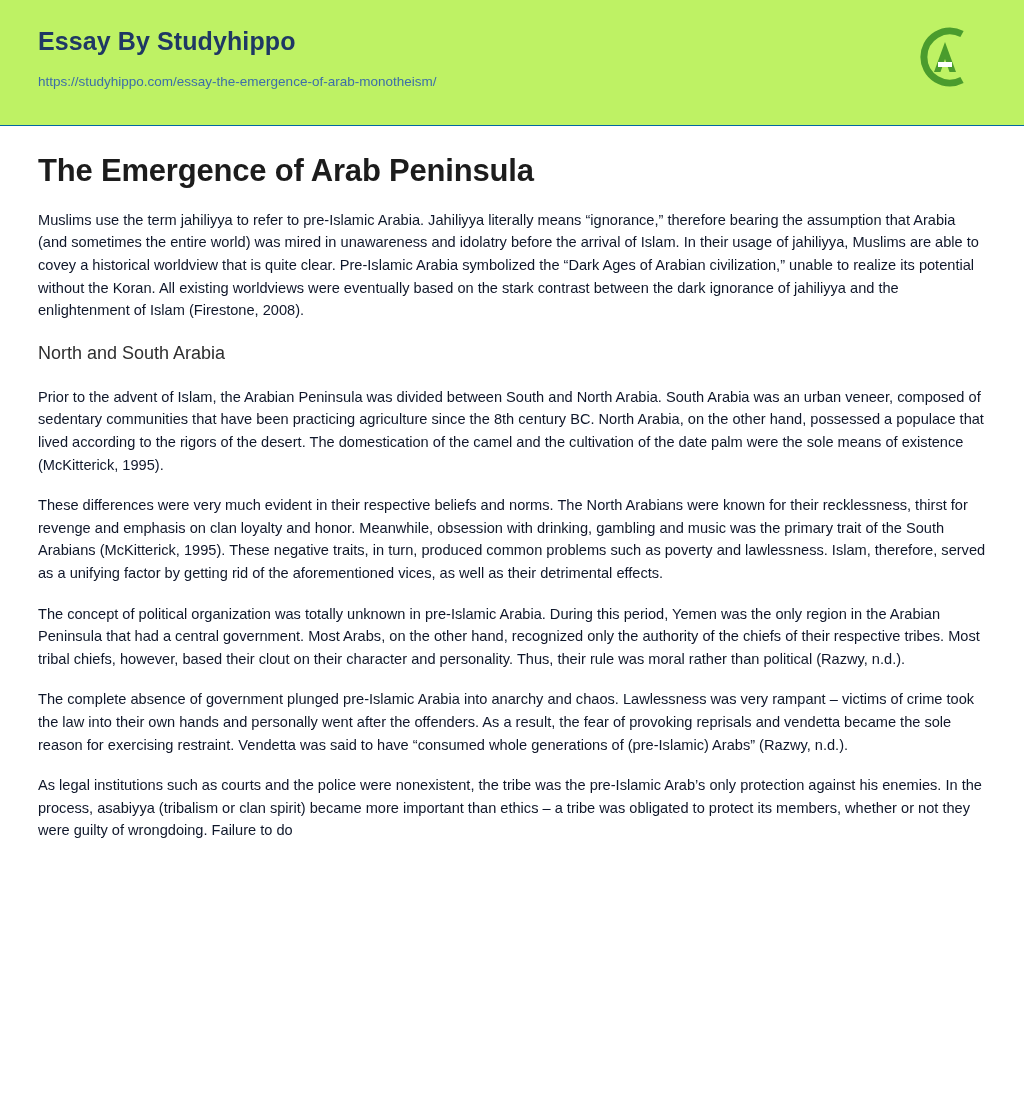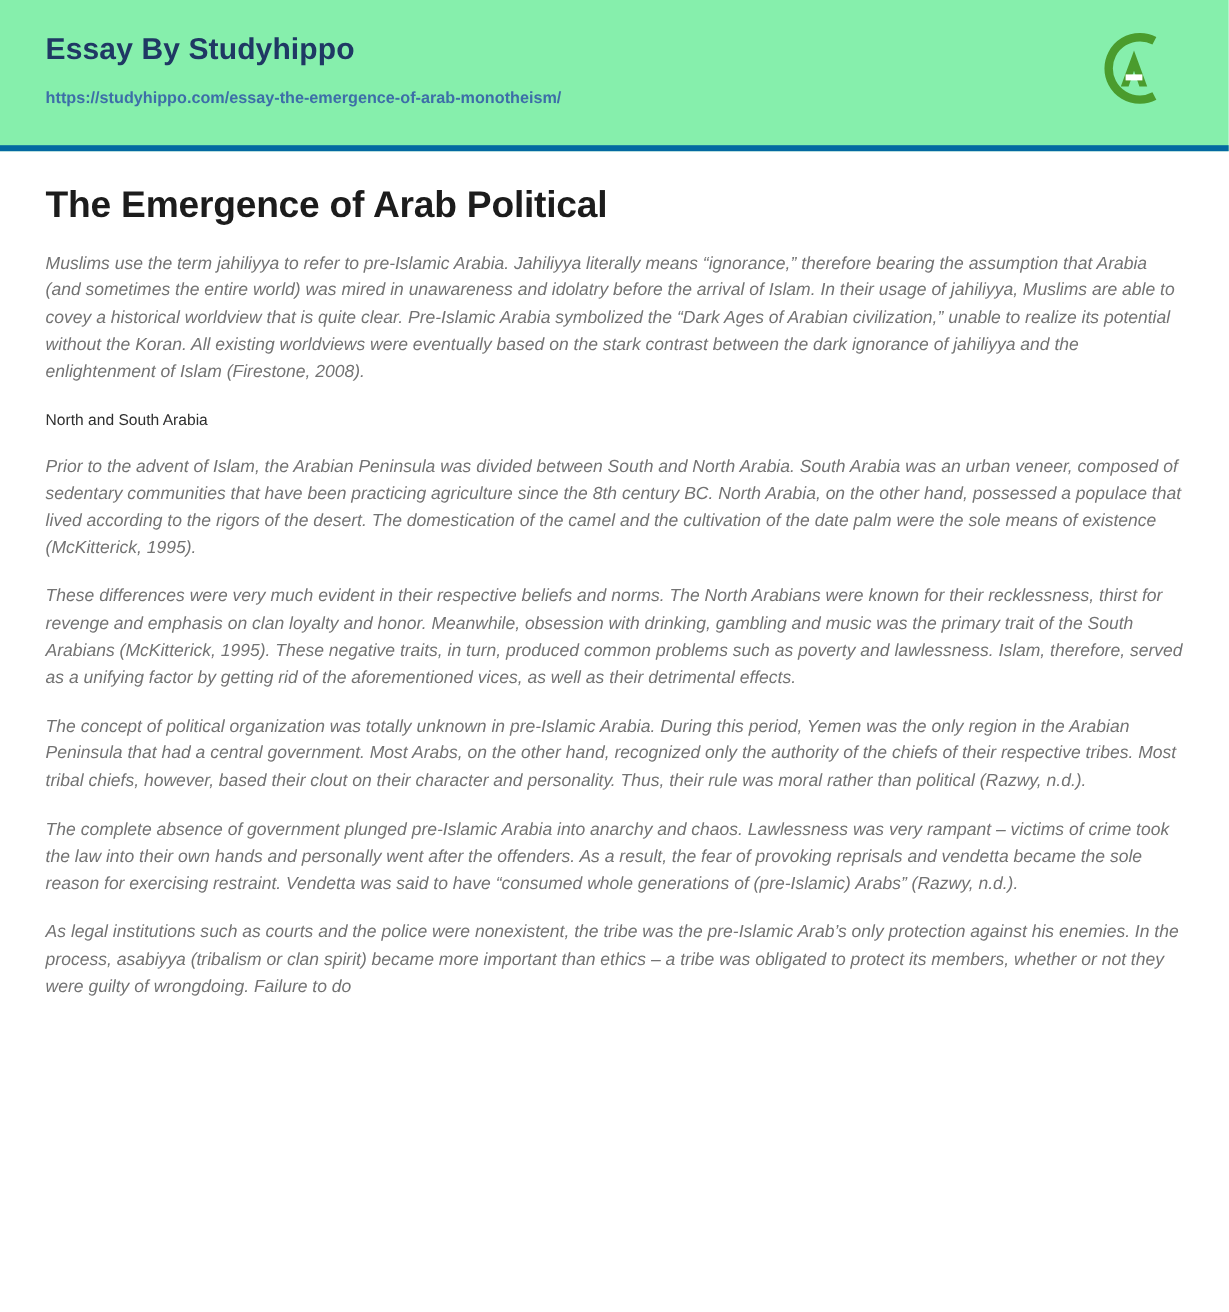--- a/index.html
+++ b/index.html
@@ -13,39 +13,38 @@
     height: 1093px;
     font-family: "Liberation Sans", sans-serif;
     color: #2b2b2b;
     overflow: hidden;
   }
 
   
   .site-header {
     position: relative;
     height: 126px;
-    background: #86efac;
-    border-bottom: 5px solid #0369a1;
+    background: #bef264;
+    border-bottom: 1px solid #0369a1;
     padding: 28px 38px 0 38px;
   }
   .brand {
     font-size: 25px;
     font-weight: bold;
     color: #1f3864;
     letter-spacing: 0.1px;
     line-height: 1.1;
     margin: 0;
   }
   .site-url {
     margin-top: 18px;
     font-size: 13.5px;
     color: #3d6ea8;
     text-decoration: none;
     display: inline-block;
-    font-weight: bold;
   }
   .logo-mark {
     position: absolute;
     right: 44px;
     top: 22px;
     width: 70px;
     height: 70px;
   }
   .logo-mark svg { display: block; }
 
@@ -58,26 +57,25 @@
     line-height: 1.25;
     font-weight: bold;
     color: #1c1c1c;
     margin: 0 0 18px 0;
     letter-spacing: -0.2px;
   }
   p.para {
     font-size: 14.6px;
     line-height: 1.55;
     margin: 0 0 18px 0;
-    color: #737373;
+    color: #0f172a;
     text-align: left;
-    font-style: italic;
   }
   p.subhead {
-    font-size: 13px;
+    font-size: 18px;
     line-height: 1.55;
     margin: 0 0 18px 0;
     color: #2f2f2f;
   }
 </style>
 </head>
 <body>
 
 <header class="site-header">
   <h2 class="brand">Essay By Studyhippo</h2>
@@ -85,21 +83,21 @@
   <div class="logo-mark">
     <svg width="70" height="70" viewBox="0 0 70 70" aria-hidden="true">
       <path d="M52 12 A26 26 0 1 0 52 58" fill="none" stroke="#4a9c2d" stroke-width="7" stroke-linecap="butt"></path>
       <path d="M35 20 L46 50 L39.5 50 L35 37 L30.5 50 L24 50 Z" fill="#4a9c2d"></path>
       <rect x="28" y="40" width="14" height="5" fill="#ffffff"></rect>
     </svg>
   </div>
 </header>
 
 <main class="article">
-  <h1 class="article-title">The Emergence of Arab Political</h1>
+  <h1 class="article-title">The Emergence of Arab Peninsula</h1>
 
   <p class="para">Muslims use the term jahiliyya to refer to pre-Islamic Arabia. Jahiliyya literally means “ignorance,” therefore bearing the assumption that Arabia (and sometimes the entire world) was mired in unawareness and idolatry before the arrival of Islam. In their usage of jahiliyya, Muslims are able to covey a historical worldview that is quite clear. Pre-Islamic Arabia symbolized the “Dark Ages of Arabian civilization,” unable to realize its potential without the Koran. All existing worldviews were eventually based on the stark contrast between the dark ignorance of jahiliyya and the enlightenment of Islam (Firestone, 2008).</p>
   <p class="subhead">North and South Arabia</p>
   <p class="para">Prior to the advent of Islam, the Arabian Peninsula was divided between South and North Arabia. South Arabia was an urban veneer, composed of sedentary communities that have been practicing agriculture since the 8th century BC. North Arabia, on the other hand, possessed a populace that lived according to the rigors of the desert. The domestication of the camel and the cultivation of the date palm were the sole means of existence (McKitterick, 1995).</p>
   <p class="para">These differences were very much evident in their respective beliefs and norms. The North Arabians were known for their recklessness, thirst for revenge and emphasis on clan loyalty and honor. Meanwhile, obsession with drinking, gambling and music was the primary trait of the South Arabians (McKitterick, 1995). These negative traits, in turn, produced common problems such as poverty and lawlessness. Islam, therefore, served as a unifying factor by getting rid of the aforementioned vices, as well as their detrimental effects.</p>
   <p class="para">The concept of political organization was totally unknown in pre-Islamic Arabia. During this period, Yemen was the only region in the Arabian Peninsula that had a central government. Most Arabs, on the other hand, recognized only the authority of the chiefs of their respective tribes. Most tribal chiefs, however, based their clout on their character and personality. Thus, their rule was moral rather than political (Razwy, n.d.).</p>
   <p class="para">The complete absence of government plunged pre-Islamic Arabia into anarchy and chaos. Lawlessness was very rampant – victims of crime took the law into their own hands and personally went after the offenders. As a result, the fear of provoking reprisals and vendetta became the sole reason for exercising restraint. Vendetta was said to have “consumed whole generations of (pre-Islamic) Arabs” (Razwy, n.d.).</p>
   <p class="para">As legal institutions such as courts and the police were nonexistent, the tribe was the pre-Islamic Arab’s only protection against his enemies. In the process, asabiyya (tribalism or clan spirit) became more important than ethics – a tribe was obligated to protect its members, whether or not they were guilty of wrongdoing. Failure to do</p>
 </main>
 

